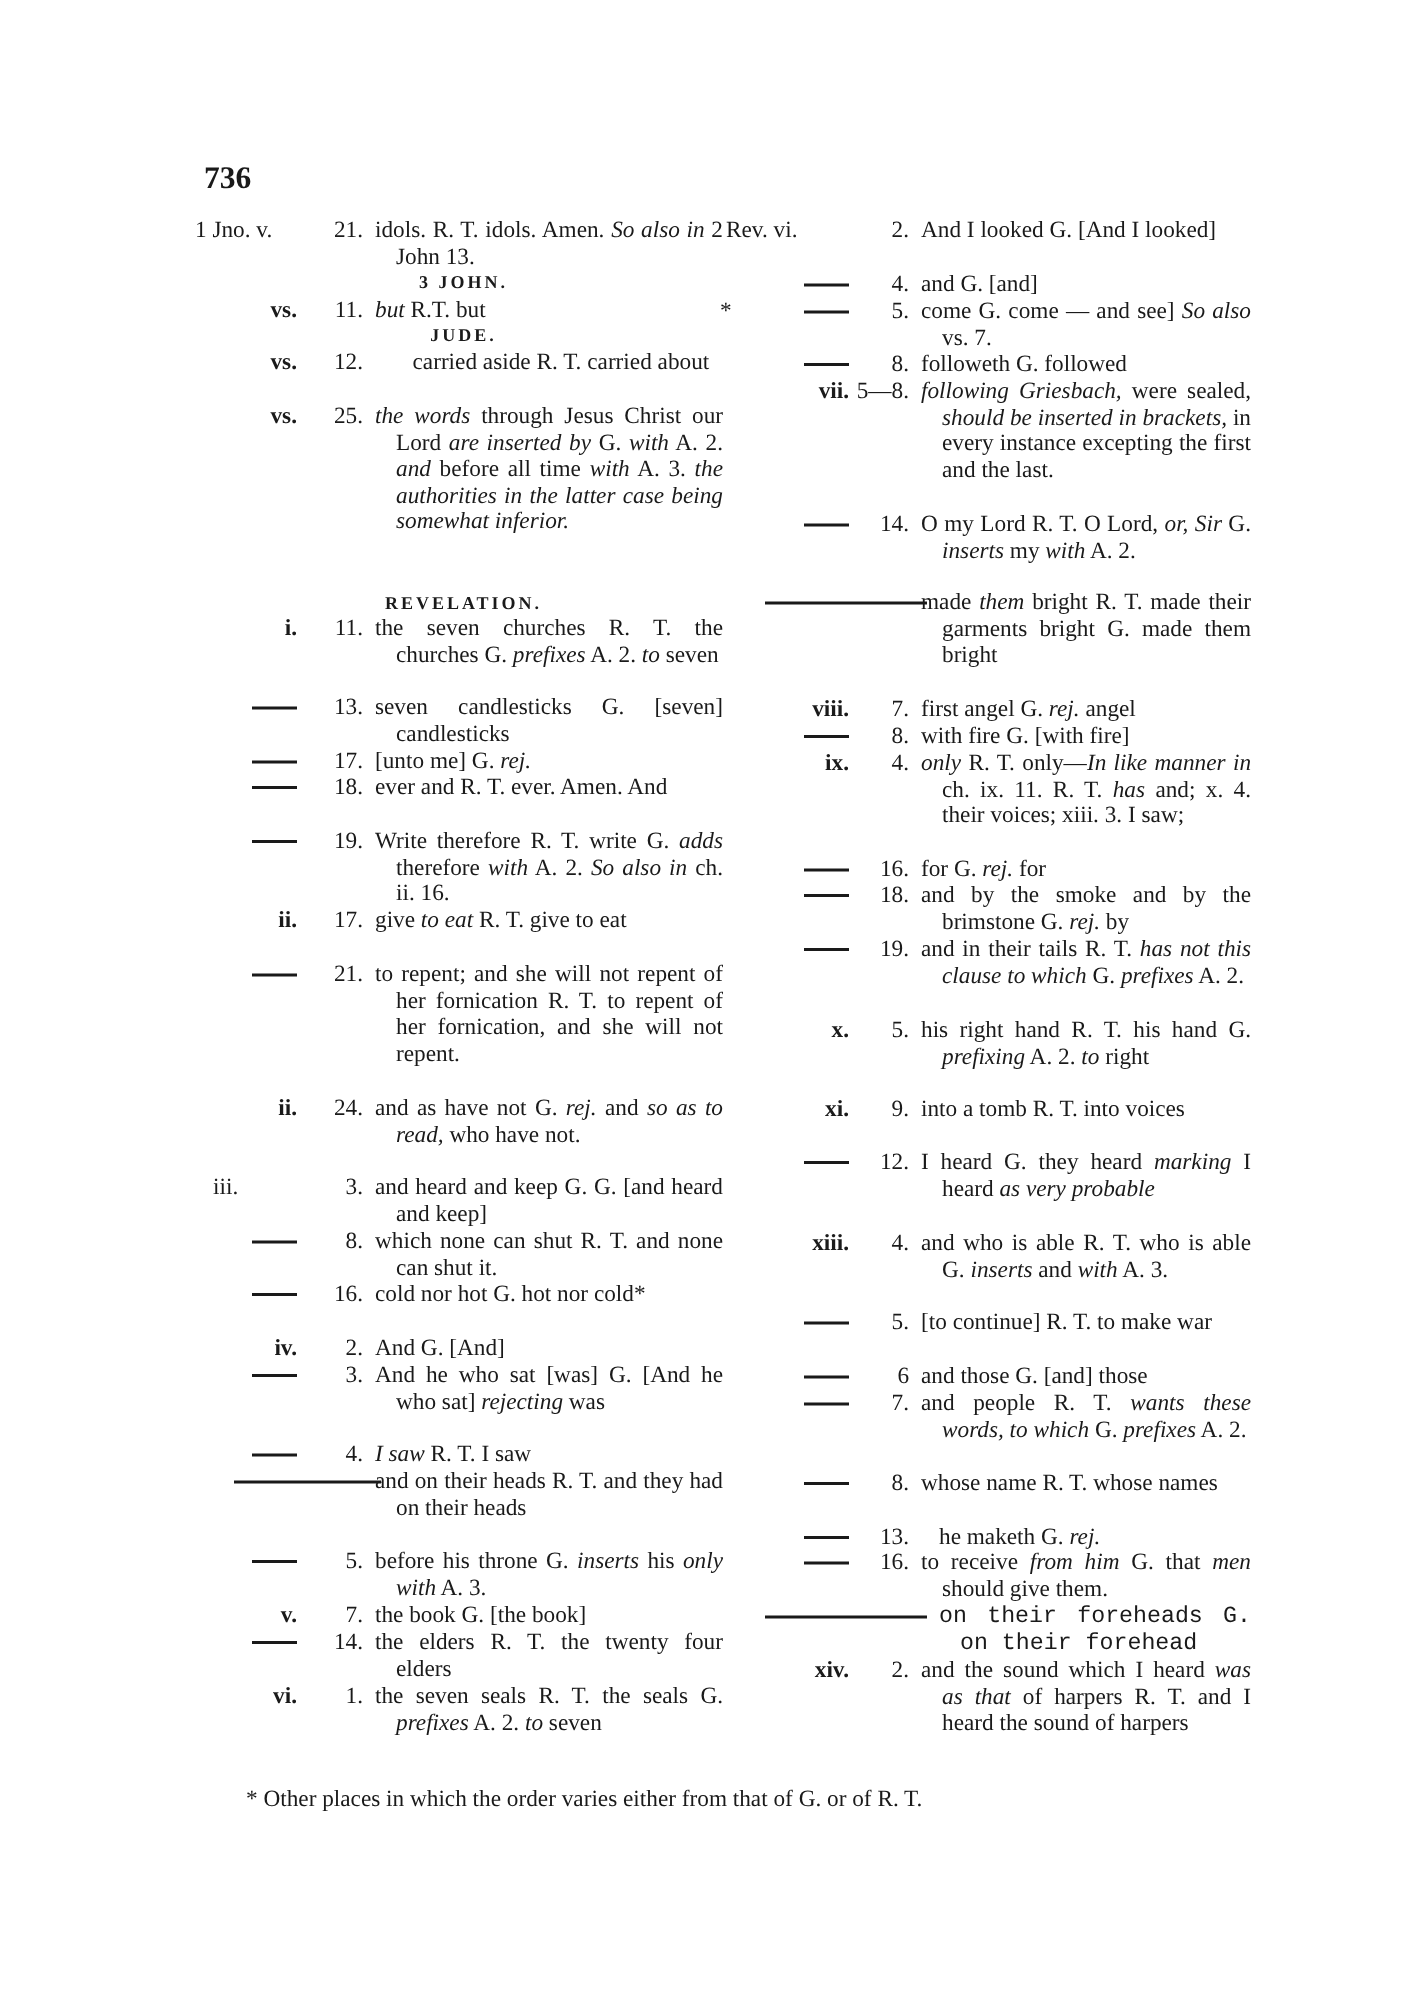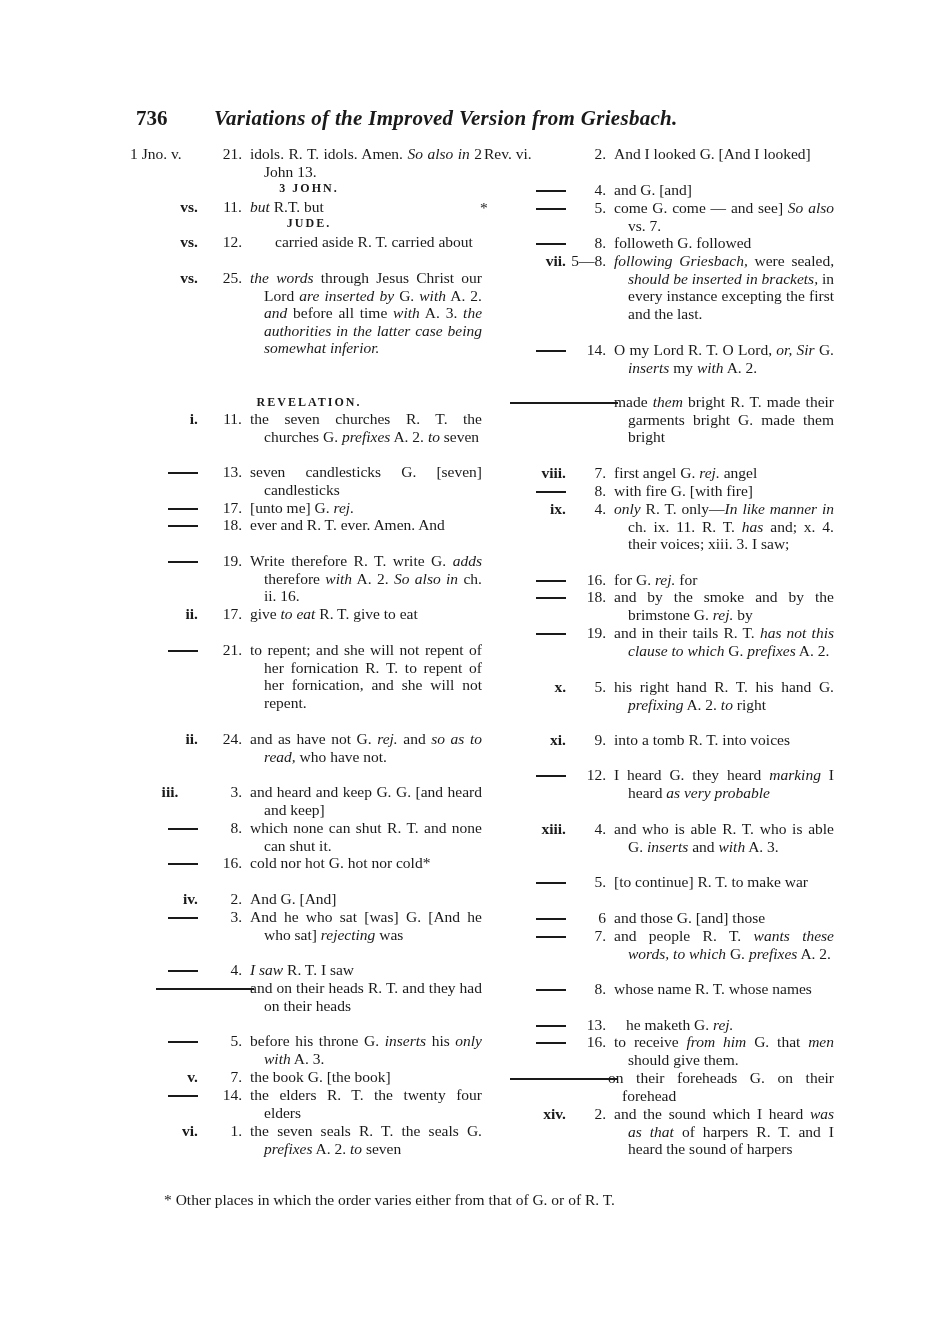--- a/index.html
+++ b/index.html
@@ -19,21 +19,20 @@
   i{font-style:italic;}
   .footnote{position:absolute;left:136px;top:1190px;width:700px;font-size:15.5px;line-height:19px;}
   .footnote .first{padding-left:28px;}
 </style>
 </head>
 <body>
 
 <div class="page">
   <div class="header">
     <span class="pageno">736</span>
-    <span class="running">Variations of the Improved Version from Griesbach.</span>
   </div>
 
   <div class="col left" id="colL">
       <div class="e" style="top: 0px;">
         <div class="lab" style="left: 0px; width: 106px;"><span style="position: absolute; left: -6px; width: 78px; text-align: left; font-weight: normal;">1 Jno. v.</span><span>21.</span></div>
         <div class="txt" style="left: 114px; padding-left: 14px; text-indent: -14px;">idols. R. T. idols. Amen. <i>So also in</i> 2 John 13.</div>
       </div>
       <div class="sec" style="top: 36px;">3 JOHN.</div>
       <div class="e" style="top: 53px;">
         <div class="lab" style="left: 0px; width: 106px;"><span style="position: absolute; left: 6px; width: 56px; text-align: right; font-weight: bold;">vs.</span><span>11.</span></div>
@@ -75,21 +74,21 @@
       </div>
       <div class="e" style="top: 496px;">
         <div class="lab" style="left: 0px; width: 106px;"><span style="position: absolute; left: 6px; width: 56px; text-align: right; font-weight: bold;"><span class="dash" style="width: 30px;"></span></span><span>21.</span></div>
         <div class="txt" style="left: 114px; padding-left: 14px; text-indent: -14px;">to repent; and she will not repent of her fornication R. T. to repent of her fornication, and she will not repent.</div>
       </div>
       <div class="e" style="top: 585px;">
         <div class="lab" style="left: 0px; width: 106px;"><span style="position: absolute; left: 6px; width: 56px; text-align: right; font-weight: bold;">ii.</span><span>24.</span></div>
         <div class="txt" style="left: 114px; padding-left: 14px; text-indent: -14px;">and as have not G. <i>rej.</i> and <i>so as to read,</i> who have not.</div>
       </div>
       <div class="e" style="top: 638px;">
-        <div class="lab" style="left: 0px; width: 106px;"><span style="position: absolute; left: 6px; width: 56px; text-align: center; font-weight: bold;">iii.</span><span>3.</span></div>
+        <div class="lab" style="left: 0px; width: 106px;"><span style="position: absolute; left: 6px; width: 56px; text-align: left; font-weight: normal;">iii.</span><span>3.</span></div>
         <div class="txt" style="left: 114px; padding-left: 14px; text-indent: -14px;">and heard and keep G. G. [and heard and keep]</div>
       </div>
       <div class="e" style="top: 674px;">
         <div class="lab" style="left: 0px; width: 106px;"><span style="position: absolute; left: 6px; width: 56px; text-align: right; font-weight: bold;"><span class="dash" style="width: 30px;"></span></span><span>8.</span></div>
         <div class="txt" style="left: 114px; padding-left: 14px; text-indent: -14px;">which none can shut R. T. and none can shut it.</div>
       </div>
       <div class="e" style="top: 709px;">
         <div class="lab" style="left: 0px; width: 106px;"><span style="position: absolute; left: 6px; width: 56px; text-align: right; font-weight: bold;"><span class="dash" style="width: 30px;"></span></span><span>16.</span></div>
         <div class="txt" style="left: 114px; padding-left: 14px; text-indent: -14px;">cold nor hot G. hot nor cold*</div>
       </div>
@@ -214,21 +213,21 @@
       <div class="e" style="top: 871px;">
         <div class="lab" style="left: 0px; width: 116px;"><span style="position: absolute; left: 30px; width: 46px; text-align: right; font-weight: bold;"><span class="dash" style="width: 30px;"></span></span><span>13.</span></div>
         <div class="txt" style="left: 136px; padding-left: 14px; text-indent: -14px;">he maketh G. <i>rej.</i></div>
       </div>
       <div class="e" style="top: 888px;">
         <div class="lab" style="left: 0px; width: 116px;"><span style="position: absolute; left: 30px; width: 46px; text-align: right; font-weight: bold;"><span class="dash" style="width: 30px;"></span></span><span>16.</span></div>
         <div class="txt" style="left: 124px; padding-left: 14px; text-indent: -14px;">to receive <i>from him</i> G. that <i>men</i> should give them.</div>
       </div>
       <div class="e" style="top: 924px;">
         <div class="lab" style="left: 20px; width: 112px; text-align: left;"><span class="dash" style="width: 108px;"></span></div>
-        <div class="txt" style="left: 118px; padding-left: 14px; text-indent: -14px;">on their foreheads G. on their forehead</div>
+        <div class="txt" style="left: 136px; padding-left: 14px; text-indent: -14px; font-family: Liberation Mono, monospace;">on their foreheads G. on their forehead</div>
       </div>
       <div class="e" style="top: 960px;">
         <div class="lab" style="left: 0px; width: 116px;"><span style="position: absolute; left: 30px; width: 46px; text-align: right; font-weight: bold;">xiv.</span><span>2.</span></div>
         <div class="txt" style="left: 124px; padding-left: 14px; text-indent: -14px;">and the sound which I heard <i>was as that</i> of harpers R. T. and I heard the sound of harpers</div>
       </div>
     </div>
 
   <div class="footnote">
     <div class="first">* Other places in which the order varies either from that of G. or of R. T.</div>
   </div>

